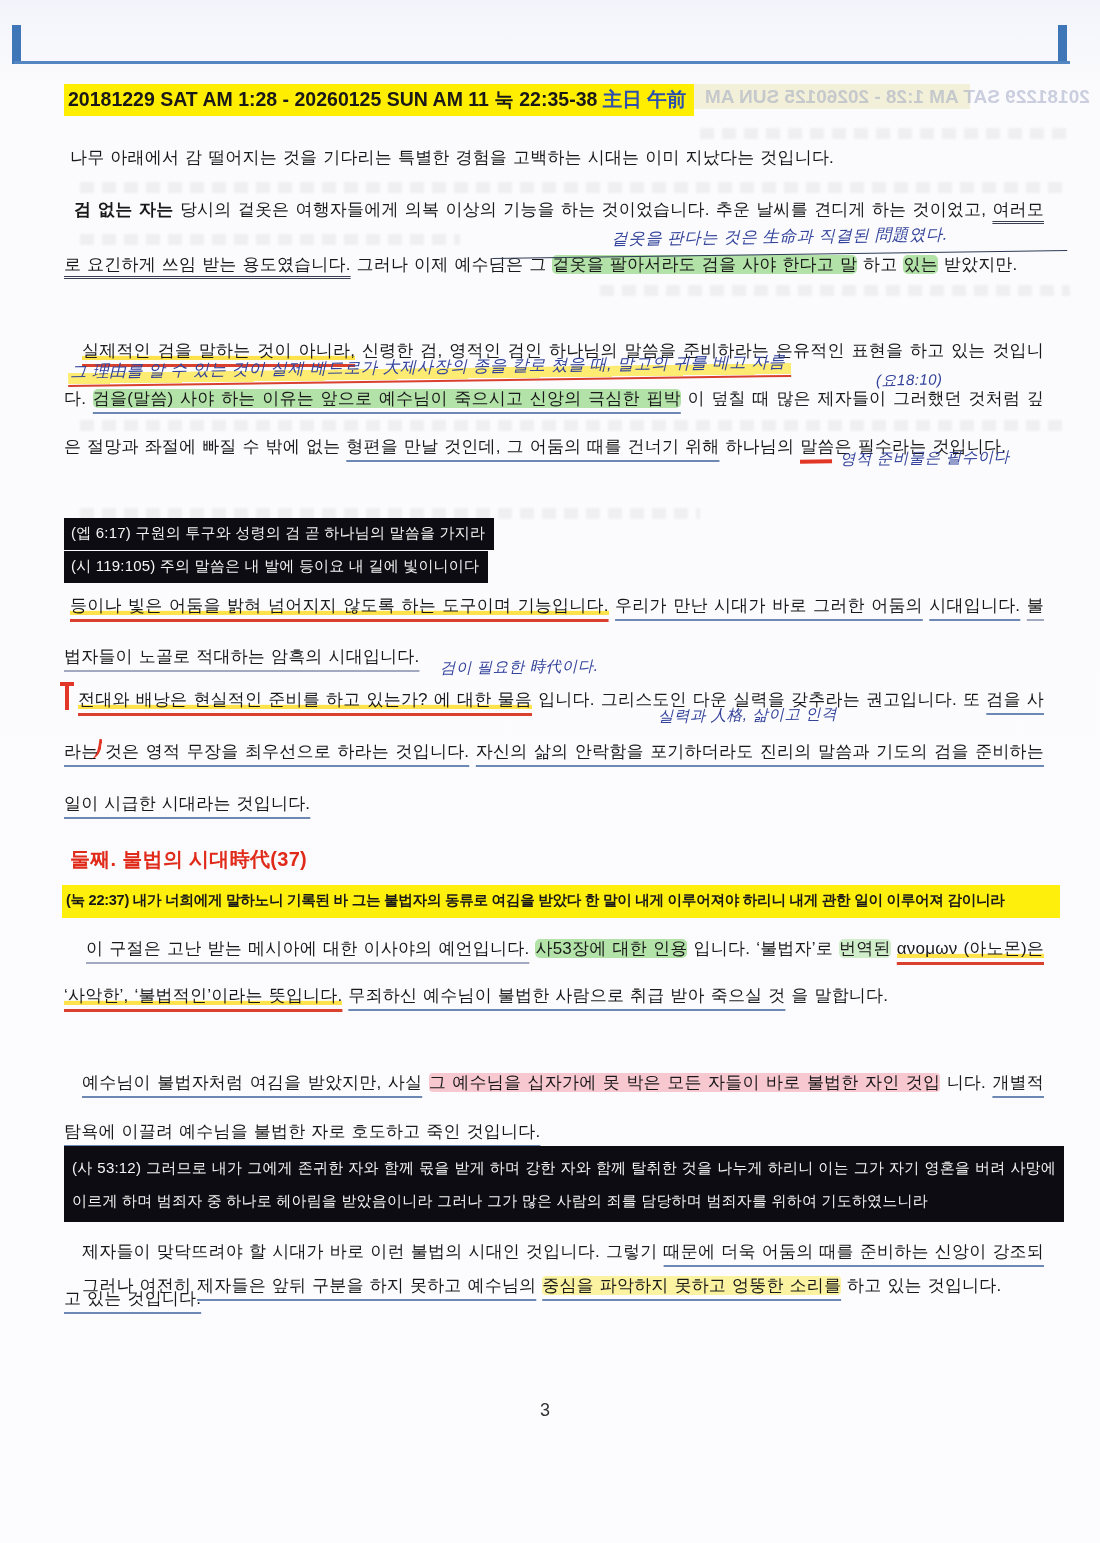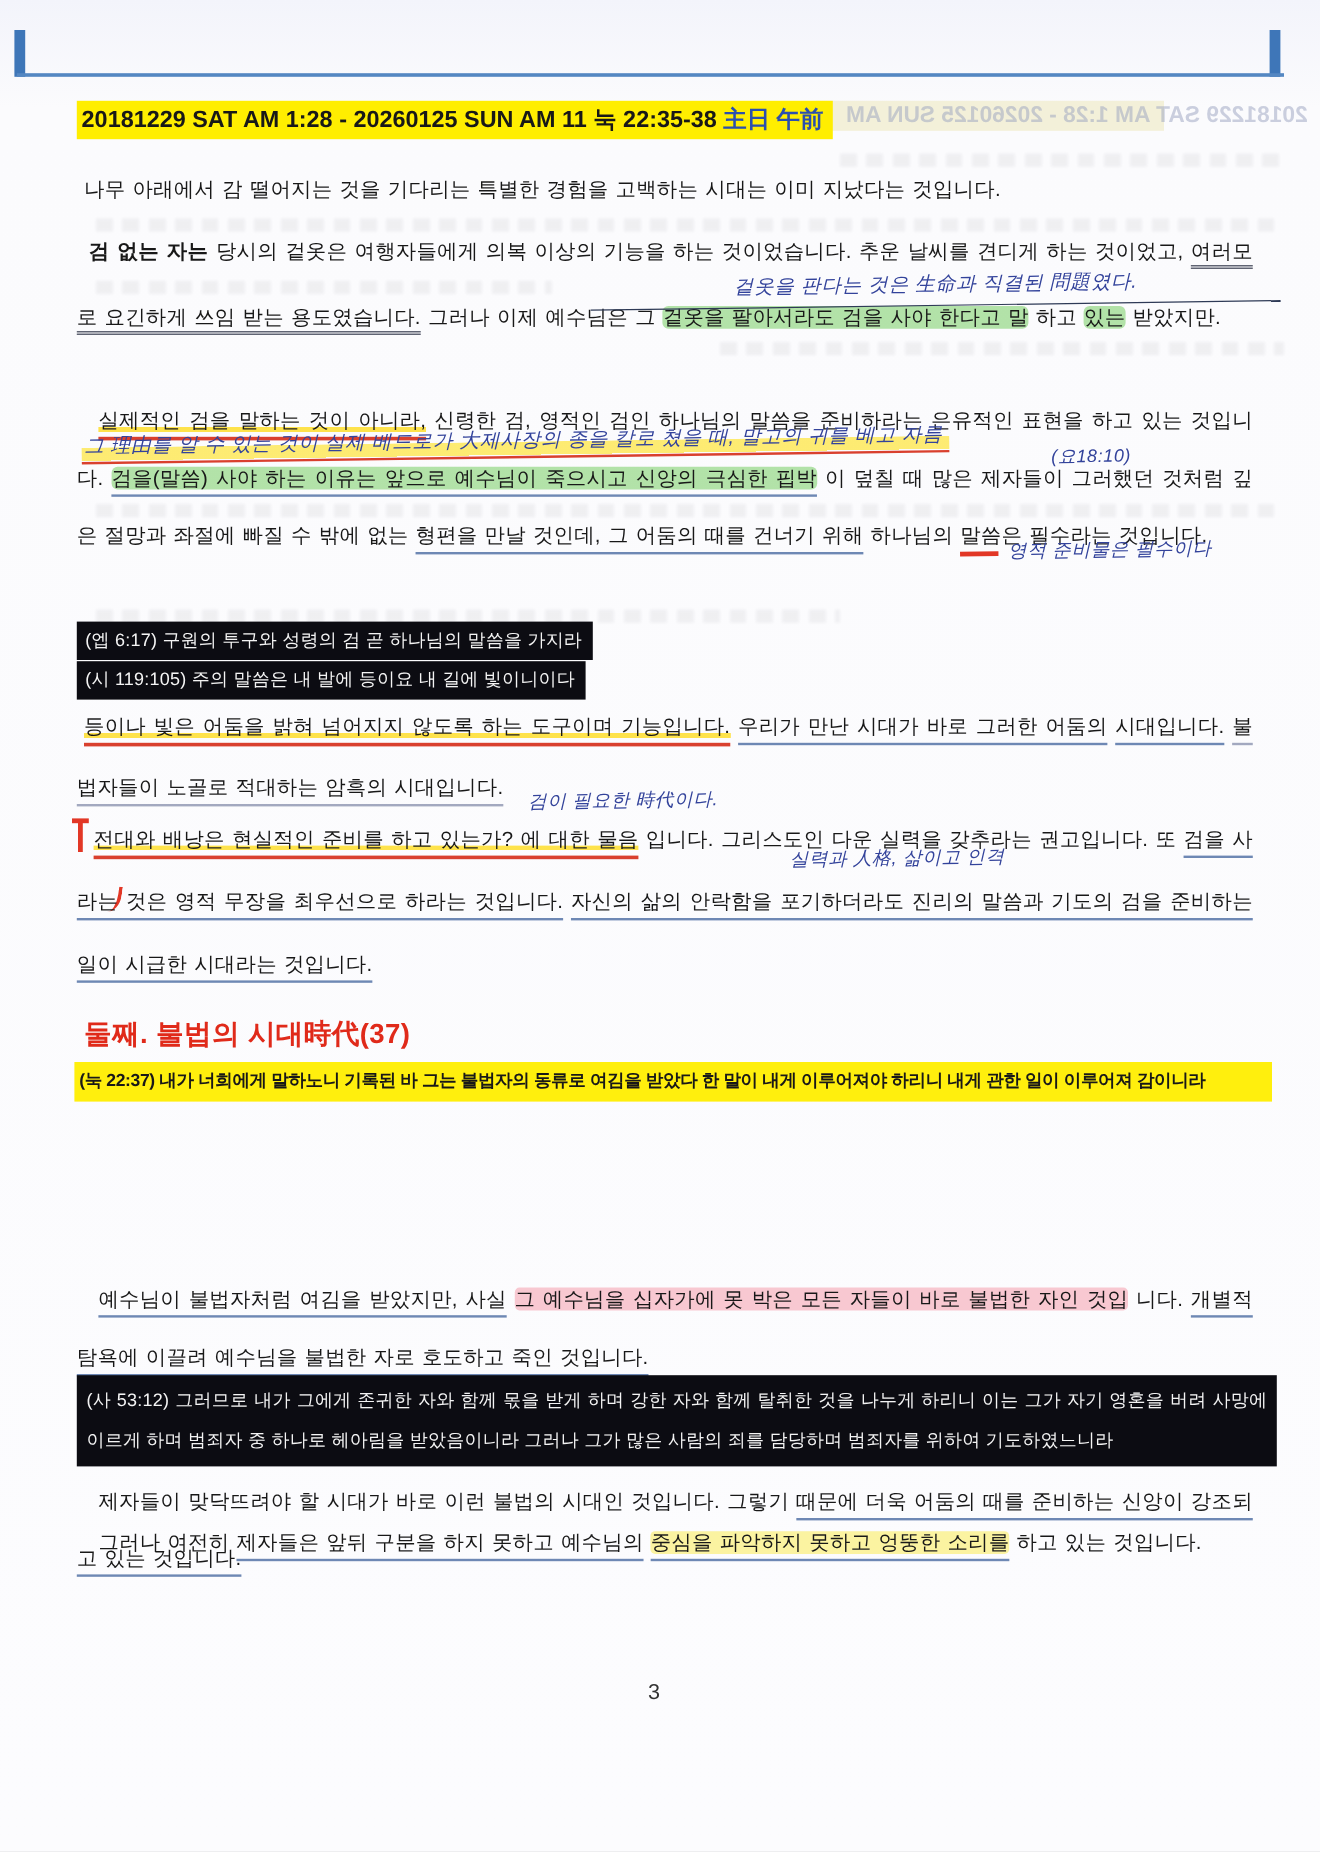--- a/index.html
+++ b/index.html
@@ -42,21 +42,21 @@
   .hl-green-lt{background:rgba(140,215,120,.38);border-radius:5px;}
   .hl-pink{background:rgba(242,128,148,.42);border-radius:4px;}
   .hl-yel-soft{background:rgba(250,238,110,.65);border-radius:4px;}
 
   .quote{
     position:absolute;left:64px;display:inline-block;background:#0c0c12;color:#f4f4f4;
     font-size:15px;padding:6px 9px 7px 7px;white-space:nowrap;letter-spacing:.2px;
   }
   .quote.block{white-space:normal;width:984px;padding:5px 8px;line-height:33px;text-align:justify;}
 
-  .heading2{position:absolute;left:70px;top:846px;color:#e02a1a;font-weight:bold;font-size:23px;letter-spacing:.3px;}
+  .heading2{position:absolute;left:70px;top:846px;color:#e02a1a;font-weight:bold;font-size:20px;letter-spacing:.3px;}
 
   .verse{
     position:absolute;left:62px;top:885px;width:990px;background:rgba(255,238,0,.95);
     font-size:14.6px;font-weight:bold;padding:6px 4px 8px 4px;white-space:nowrap;letter-spacing:-.3px;
   }
   .verse .u-red{text-decoration-thickness:2px;text-underline-offset:5px;}
 
   .hw{position:absolute;color:#33439b;font-size:16.5px;font-style:italic;white-space:nowrap;
     letter-spacing:.5px;transform:rotate(-.8deg);}
   .hw.cloak{left:492px;top:226px;width:575px;border-bottom:1.5px solid #2e3a56;padding-bottom:6px;text-align:center;}
@@ -155,20 +155,29 @@
   <div class="hw ability">실력과 人格, 삶이고 인격</div>
 
   <div class="heading2">둘째. 불법의 시대時代(37)</div>
 
   <div class="verse">
     <span>(눅 22:37) 내가 너희에게 말하노니 기록된 바 그는</span>
     <span class="u-red">불법자의 동류로 여김을 받았다 한 말이 내게 이루어져야 하리니</span>
     <span>내게 관한 일이 이루어져 감이니라</span>
   </div>
 
+  <div class="para" style="top:925px;line-height:47px;text-indent:22px;">
+    <span class="u-gray">이 구절은 고난 받는 메시아에 대한 이사야의 예언입니다.</span>
+    <span class="hl-green">사53장에 대한 인용</span>
+    <span>입니다. ‘불법자’로</span>
+    <span class="hl-green-lt">번역된</span>
+    <span class="u-red-y">ανομων (아노몬)은 ‘사악한’, ‘불법적인’이라는 뜻입니다.</span>
+    <span class="u-blue">무죄하신 예수님이 불법한 사람으로 취급 받아 죽으실 것</span>
+    <span>을 말합니다.</span>
+  </div>
 
   <div class="para" style="top:1058px;line-height:49px;text-indent:18px;">
     <span class="u-blue">예수님이 불법자처럼 여김을 받았지만, 사실</span>
     <span class="hl-pink">그 예수님을 십자가에 못 박은 모든 자들이 바로 불법한 자인 것입</span>
     <span>니다.</span>
     <span class="u-blue">개별적 탐욕에 이끌려 예수님을 불법한 자로 호도하고 죽인 것입니다.</span>
   </div>
 
   <div class="quote block" style="top:1146px;">(사 53:12) 그러므로 내가 그에게 존귀한 자와 함께 몫을 받게 하며 강한 자와 함께 탈취한 것을 나누게 하리니 이는 그가 자기 영혼을 버려 사망에 이르게 하며 범죄자 중 하나로 헤아림을 받았음이니라 그러나 그가 많은 사람의 죄를 담당하며 범죄자를 위하여 기도하였느니라</div>
 

